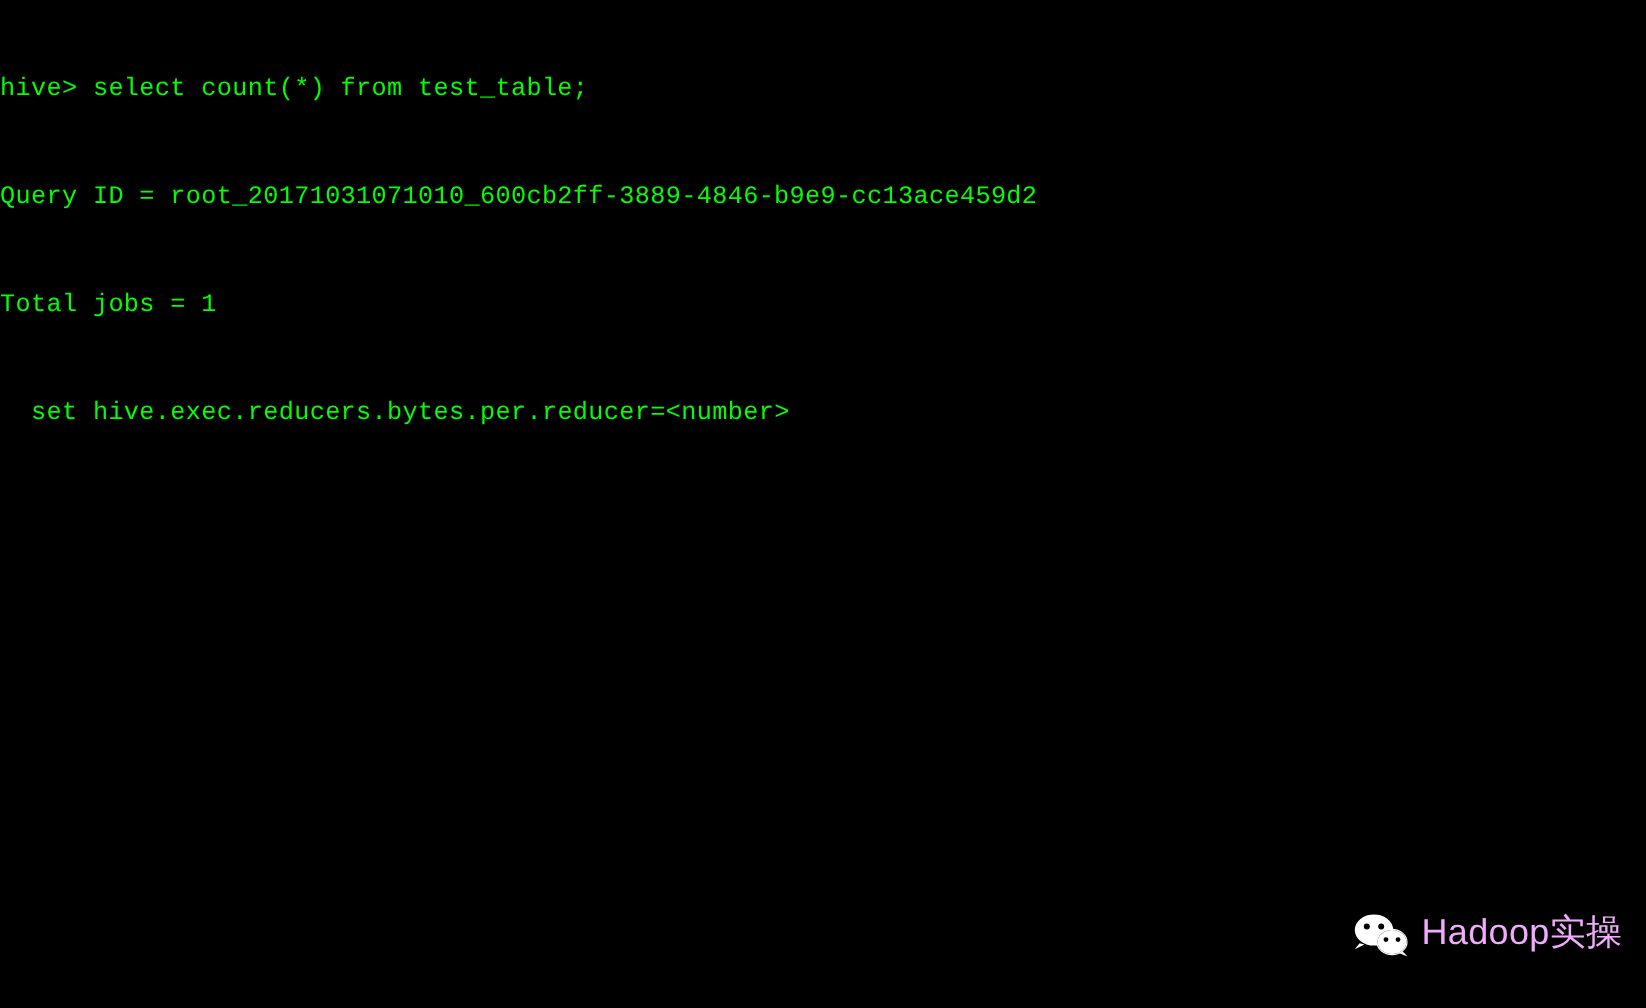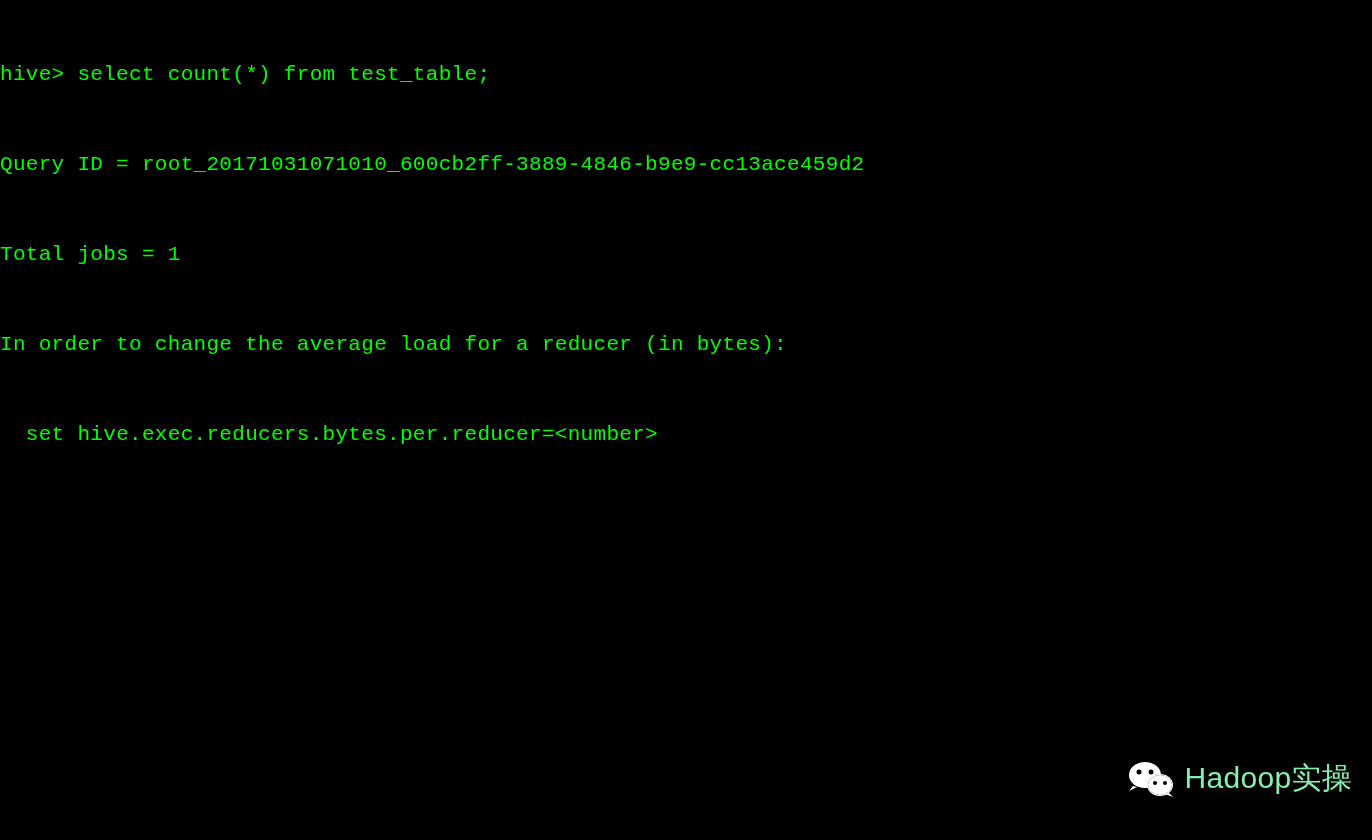--- a/index.html
+++ b/index.html
@@ -29,21 +29,21 @@
     .line {
       display: block;
     }
     .watermark {
       position: absolute;
       bottom: 40px;
       right: 20px;
       display: flex;
       align-items: center;
       gap: 10px;
-      color: #86efac;
+      color: #f0abfc;
       font-family: 'Microsoft YaHei', 'SimHei', Arial, sans-serif;
       font-size: 30px;
       font-weight: normal;
     }
     .wechat-icon {
       width: 48px;
       height: 40px;
       position: relative;
     }
     .wechat-icon svg {
@@ -51,21 +51,20 @@
       height: 100%;
     }
   </style>
 </head>
 <body>
 
 <div class="terminal">
   <span class="line">hive&gt; select count(*) from test_table;</span>
   <span class="line">Query ID = root_20171031071010_600cb2ff-3889-4846-b9e9-cc13ace459d2</span>
   <span class="line">Total jobs = 1</span>
-  <span class="line">In order to change the average load for a reducer (in bytes):</span>
   <span class="line">  set hive.exec.reducers.bytes.per.reducer=&lt;number&gt;</span>
   
   
   
   
   
   
   
   
   

